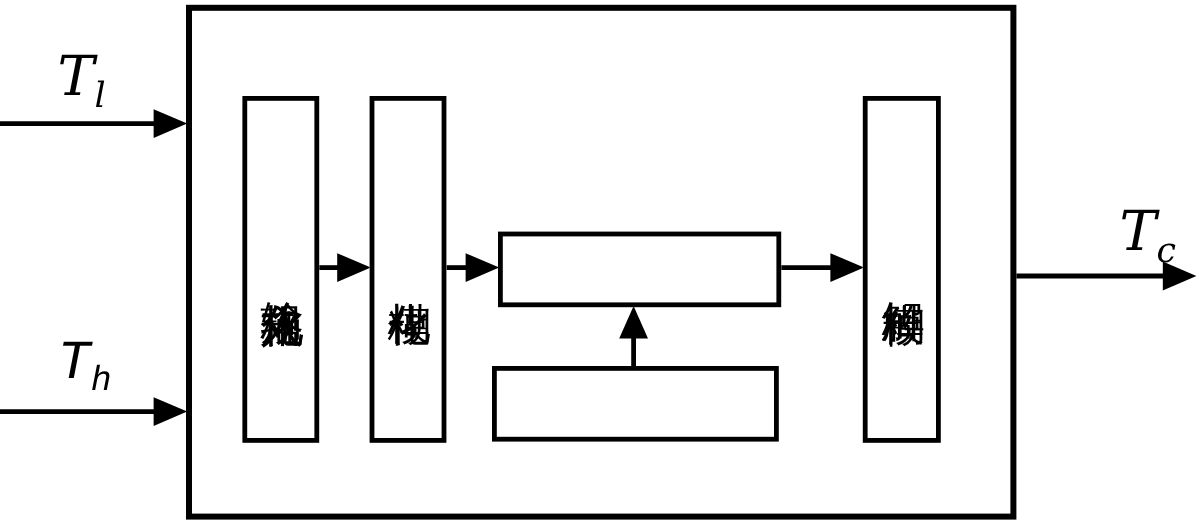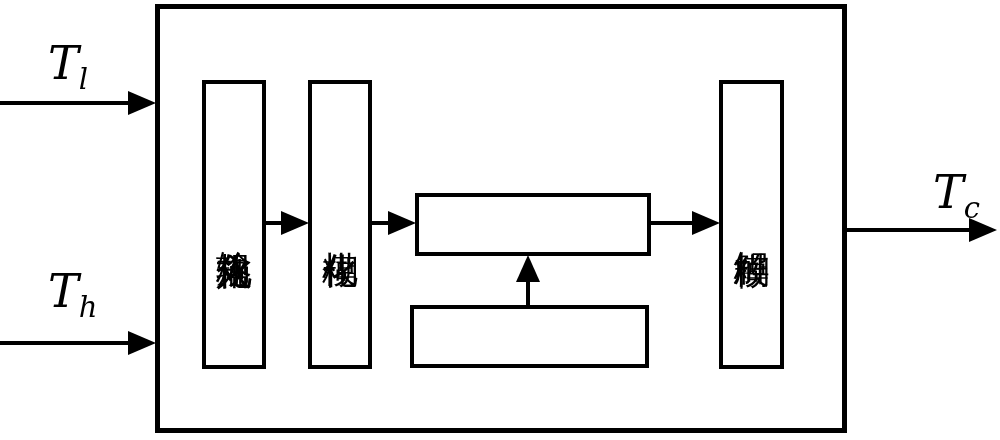--- a/index.html
+++ b/index.html
@@ -63,21 +63,21 @@
     font-size: 46px;
     line-height: 1;
     color: var(--line, #000000);
   }
   .tlabel sub {
     font-size: 29px;
     font-style: italic;
     line-height: 1;
   }
   #label-tl { left: 48px;  top: 40px;  }
-  #label-th { left: 48px;  top: 268px; }
+  #label-th { left: 48px;  top: 280px; font-family: Liberation Mono, monospace; }
   #label-tc { left: 933px; top: 169px; }
 </style>
 </head>
 <body>
 
 <div id="stage" style="--line: #000000; --bg: #ffffff;">
 
   <svg id="arrow-layer" viewBox="0 0 1000 440" xmlns="http://www.w3.org/2000/svg">
     <g>
       <line x1="0" y1="103" x2="132" y2="103"></line>

